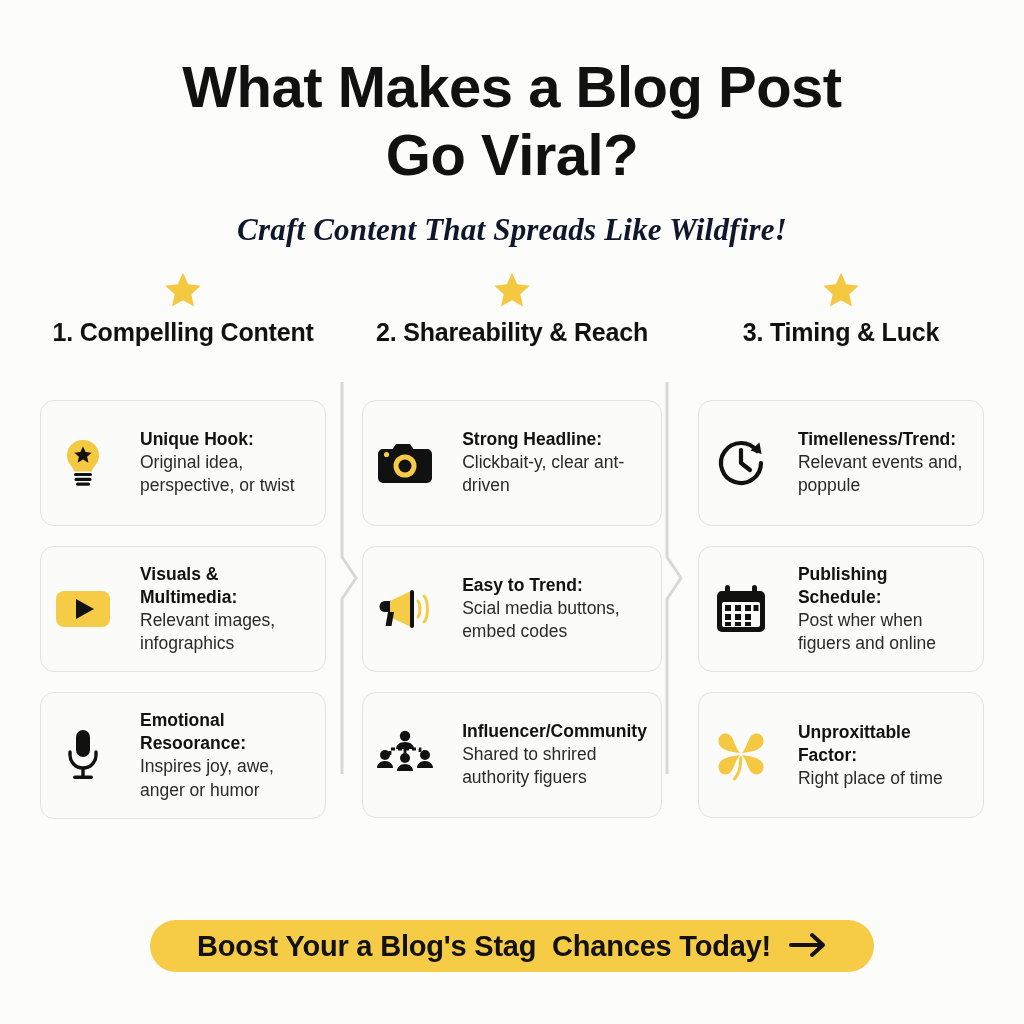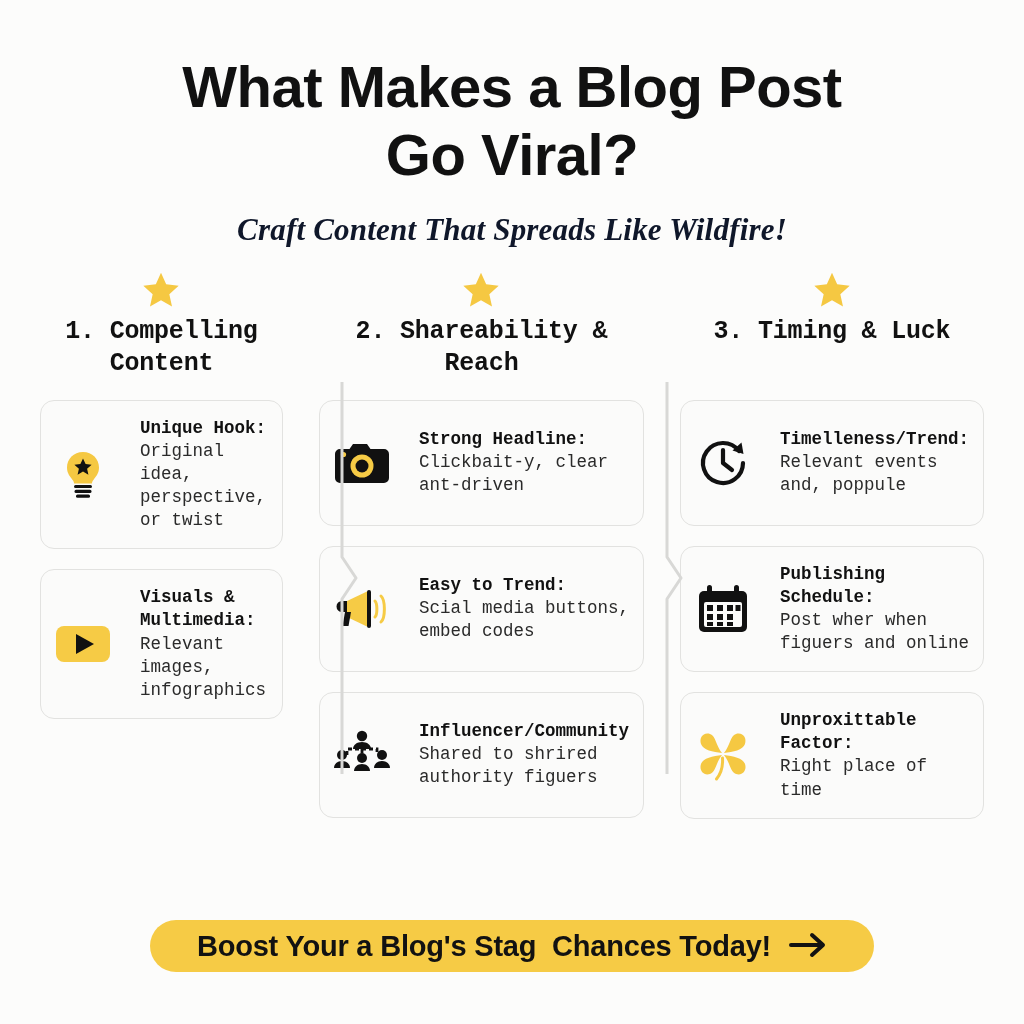--- a/index.html
+++ b/index.html
@@ -52,21 +52,20 @@
 
   
   .columns {
     position: relative;
     width: 1024px;
     display: grid;
     grid-template-columns: 1fr 1fr 1fr;
     column-gap: 36px;
     padding: 0 40px;
     margin-top: 22px;
-    font-family: Liberation Mono, monospace;
   }
 
   .column {
     display: flex;
     flex-direction: column;
     align-items: center;
   }
 
   .col-star {
     width: 40px;
@@ -230,20 +229,34 @@
               <rect x="1" y="2" width="54" height="36" rx="8" fill="#F6CB45"></rect>
               <path fill="#111" d="M21 10l18 10-18 10z"></path>
             </svg>
           </span>
           <span class="card-text">
             <span class="card-label">Visuals &amp; Multimedia:</span>
             <span class="card-desc">Relevant images, infographics</span>
           </span>
         </div>
 
+        <div class="card">
+          <span class="card-icon">
+            <svg width="40" height="54" viewBox="0 0 40 54">
+              <rect x="13" y="2" width="14" height="27" rx="7" fill="#111"></rect>
+              <path d="M7 24v3c0 7.2 5.8 13 13 13s13-5.8 13-13v-3" stroke="#111" stroke-width="3.4" fill="none" stroke-linecap="round"></path>
+              <rect x="18.3" y="39" width="3.4" height="9" fill="#111"></rect>
+              <rect x="10" y="47.5" width="20" height="3.4" rx="1.7" fill="#111"></rect>
+            </svg>
+          </span>
+          <span class="card-text">
+            <span class="card-label">Emotional Resoorance:</span>
+            <span class="card-desc">Inspires joy, awe, anger or humor</span>
+          </span>
+        </div>
 
       </div>
     </div>
 
     <div class="column">
       <span class="col-star">
         <svg class="col-star" viewBox="0 0 24 24">
             <path fill="#F5C842" d="M12 1.7l3.1 6.9 7.5.8-5.6 5.1 1.6 7.4-6.6-3.8-6.6 3.8 1.6-7.4L1.4 9.4l7.5-.8z"></path>
           </svg>
       </span>

